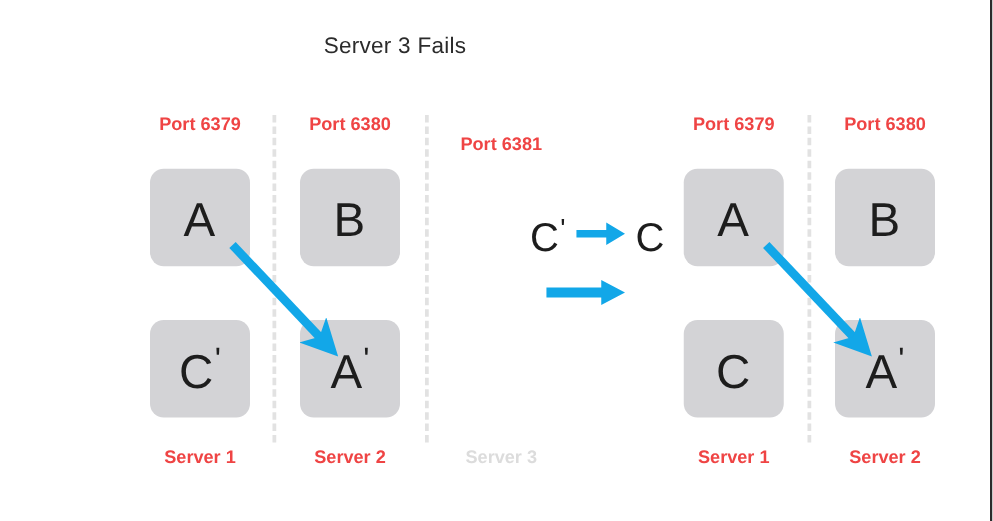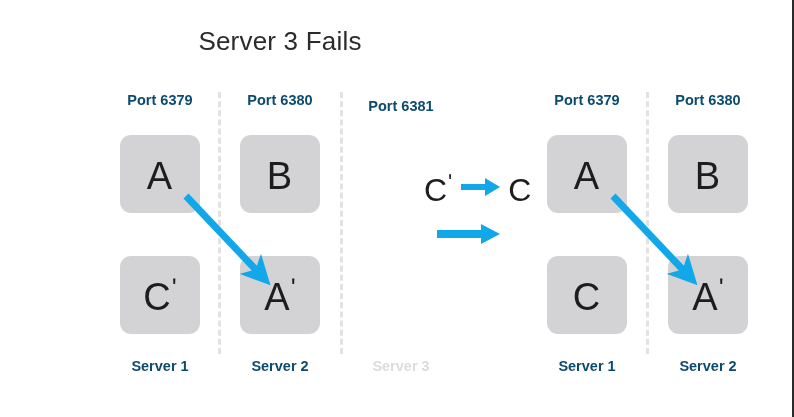--- a/index.html
+++ b/index.html
@@ -18,41 +18,42 @@
     box-sizing: border-box;
   }
 
   
   .title {
     position: absolute;
     left: 0;
     top: 26px;
     width: 560px;
     text-align: center;
-    font-size: 26px;
+    font-size: 18px;
     font-weight: 400;
     color: #2b2b2b;
     letter-spacing: 0.2px;
     white-space: nowrap;
+    padding-left: 36px;
   }
 
   
   .vsep {
     position: absolute;
     width: 0;
     border-left: 3px dashed #e2e2e2;
   }
 
   
   .col-label {
     position: absolute;
     text-align: center;
     font-size: 14.5px;
     font-weight: 700;
-    color: #0c4a6e;
+    color: #ef4444;
     white-space: nowrap;
   }
   .col-label.dim {
     color: #dcdcdc;
   }
 
   
   .row-label {
     position: absolute;
     text-align: center;
@@ -120,21 +121,21 @@
 
   <div class="title">Server 3 Fails</div>
 
   <div class="vsep" style="left:218px; top:92px; height:262px;"></div>
   <div class="vsep" style="left:340px; top:92px; height:262px;"></div>
   <div class="vsep" style="left:646px; top:92px; height:262px;"></div>
 
 
   <div class="col-label" style="left:120px; top:92px; width:80px;">Port 6379</div>
   <div class="col-label" style="left:240px; top:92px; width:80px;">Port 6380</div>
-  <div class="col-label" style="left:361px; top:98px; width:80px;">Port 6381</div>
+  <div class="col-label" style="left:361px; top:108px; width:80px;">Port 6381</div>
 
   <div class="node" style="left:120px; top:135px;">
     <span class="glyph"><span>A</span><span class="prime"></span></span>
   </div>
   <div class="node" style="left:240px; top:135px;">
     <span class="glyph"><span>B</span><span class="prime"></span></span>
   </div>
 
   <div class="node" style="left:120px; top:256px;">
     <span class="glyph"><span>C</span><span class="prime">ʹ</span></span>

